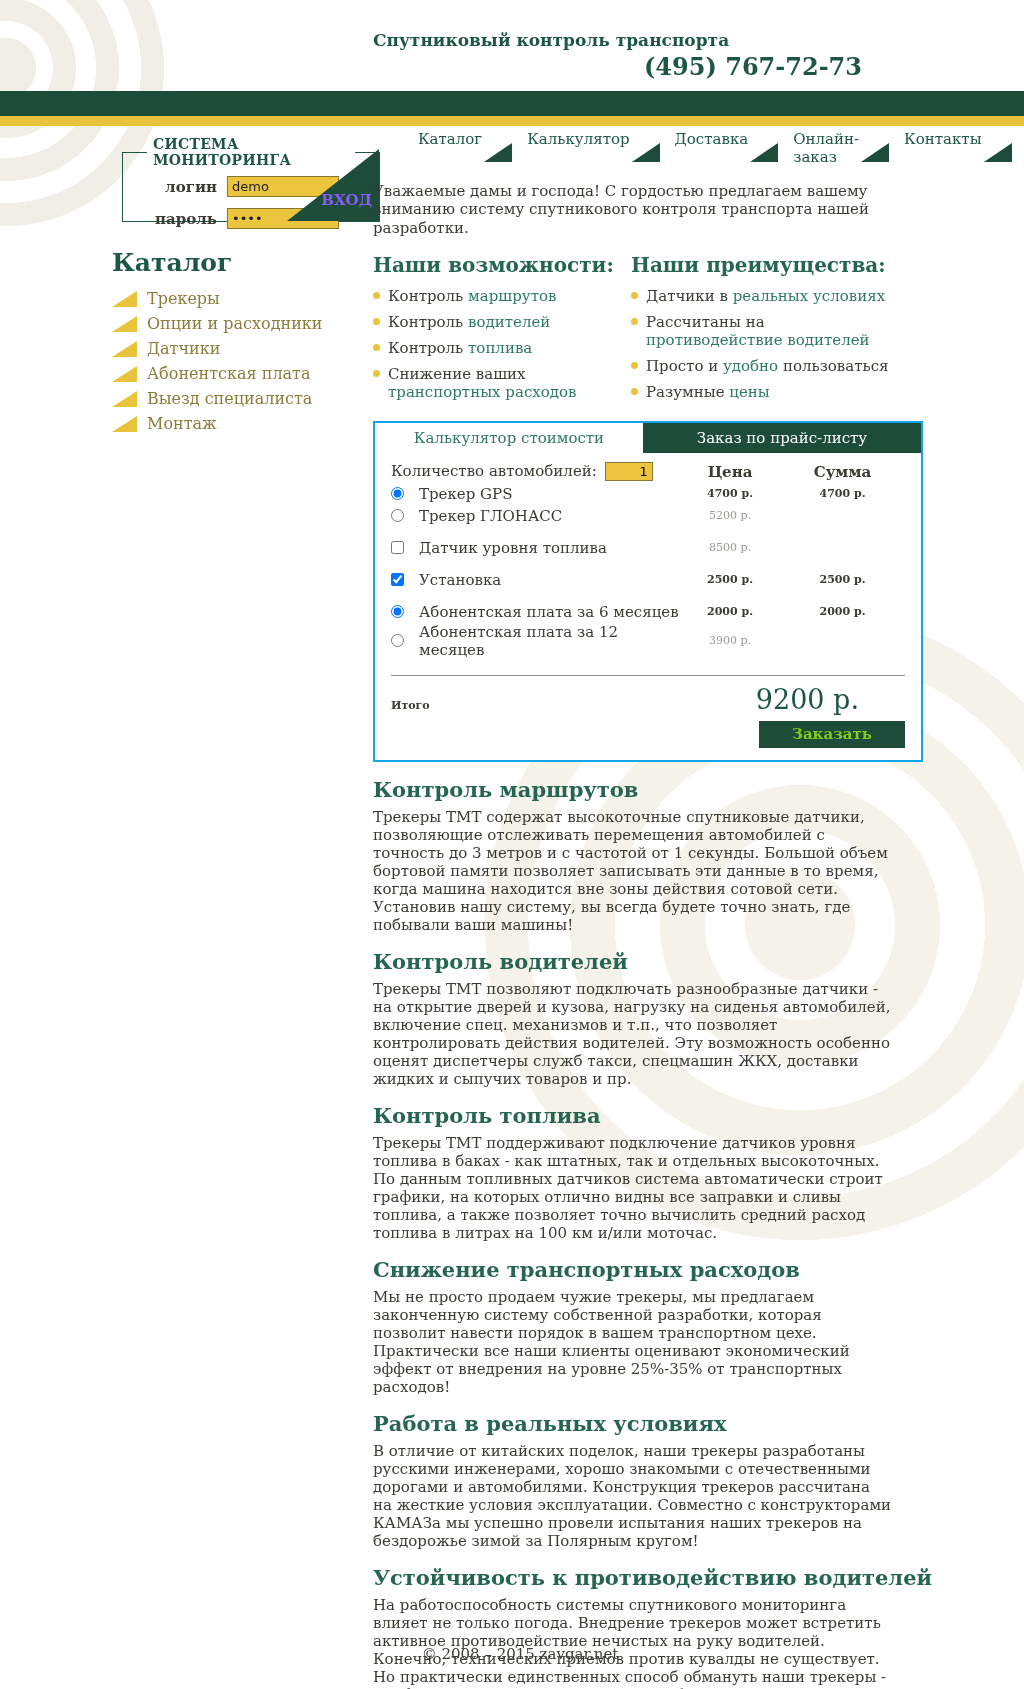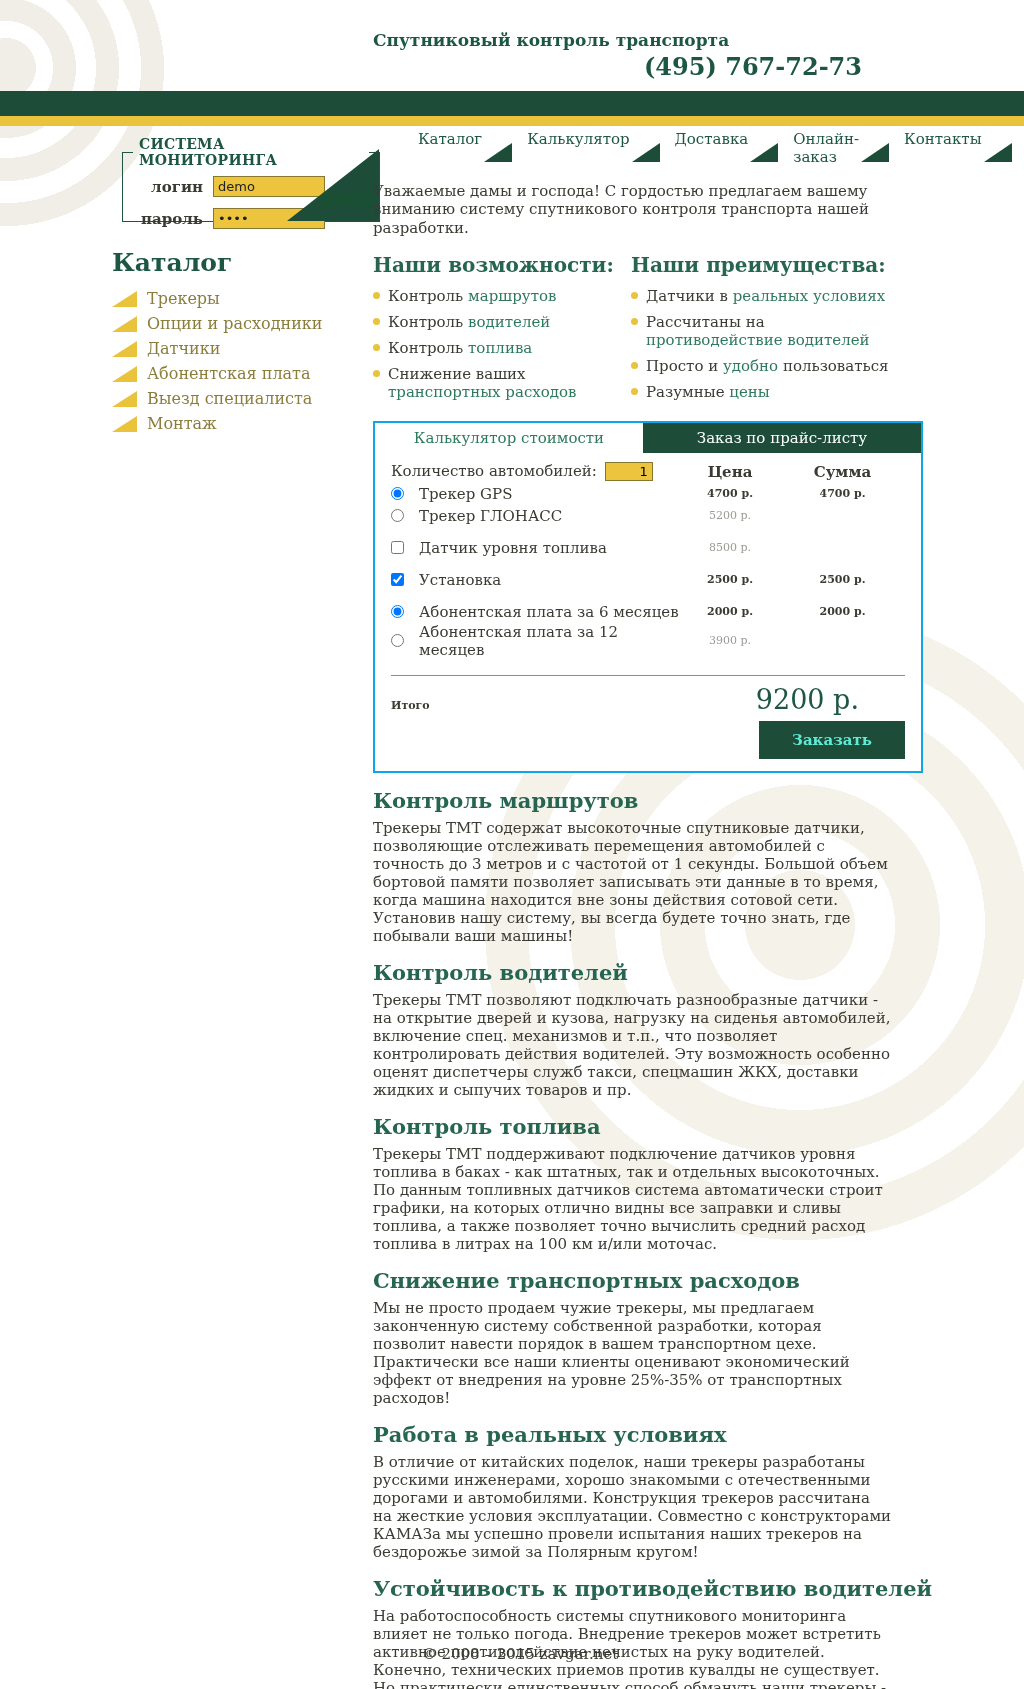--- a/index.html
+++ b/index.html
@@ -13,29 +13,29 @@
     background:radial-gradient(circle,#f4f2e9 0 55px,#fff 55px 95px,#f4f2e9 95px 140px,#fff 140px 185px,#f4f2e9 185px 230px,#fff 230px 272px,#f4f2e9 272px 315px,rgba(255,255,255,0) 315px);}
   
   .logo{position:absolute;left:112px;top:14px;z-index:2;font-family:"Liberation Sans",sans-serif;
         font-size:74px;line-height:1;color:#1d5a44;letter-spacing:2px;}
   .tagline{position:absolute;left:373px;top:30px;z-index:2;font-size:17px;font-weight:bold;color:#1d5743;}
   .phone{position:absolute;right:162px;top:52px;z-index:2;font-size:24px;font-weight:bold;color:#1d5743;}
   .band-green{position:absolute;left:0;top:91px;width:1024px;height:25px;background:#1d4d39;z-index:2;}
   .band-gold{position:absolute;left:0;top:116px;width:1024px;height:10px;background:#e9c33c;z-index:2;}
   
   .sidebar{position:absolute;left:122px;top:132px;width:258px;z-index:2;}
-  fieldset.login{border:1px solid #1d5743;margin:4px 0 0;padding:8px 10px 0;height:76px;position:relative;background:transparent;}
+  fieldset.login{border:1px solid #1d5743;margin:4px 0 0;padding:8px 24px 0;height:76px;position:relative;background:transparent;}
   fieldset.login legend{margin:0 auto;padding:0 6px;font-size:14px;font-weight:bold;color:#1d5743;letter-spacing:.3px;}
   .form-row{display:flex;align-items:center;margin-bottom:11px;}
   .form-label{width:70px;text-align:right;margin-right:10px;font-size:15px;font-weight:bold;color:#3b3a33;}
   .gold-input{background:#ecc43d;border:1px solid #86762e;width:102px;height:17px;font-size:13px;
               padding:1px 4px;font-family:"DejaVu Sans",sans-serif;color:#222;}
   .vhod-tri{position:absolute;right:0;bottom:0;width:0;height:0;
             border-left:92px solid transparent;border-bottom:72px solid #1d4d39;}
-  .vhod-label{position:absolute;right:7px;bottom:12px;color:#14532d;font-size:15px;font-weight:bold;cursor:pointer;z-index:3;}
+  .vhod-label{position:absolute;right:7px;bottom:12px;color:#8b5cf6;font-size:15px;font-weight:bold;cursor:pointer;z-index:3;}
   .catalog-heading{margin:26px 0 12px -10px;font-size:25px;font-weight:bold;color:#1d5743;}
   .menu-item{display:flex;align-items:center;margin:0 0 6px -10px;text-decoration:none;cursor:pointer;}
   .menu-tri{width:0;height:0;border-left:25px solid transparent;border-bottom:16px solid #e9c33c;margin-right:10px;}
   .menu-label{font-size:16px;color:#8b7d3c;}
   
   .main{position:absolute;left:373px;top:130px;width:570px;z-index:2;}
   .nav{display:flex;gap:15px;margin-left:45px;}
   .nav-item{display:flex;cursor:pointer;}
   .nav-label{font-size:15px;color:#1d5743;}
   .nav-tri{width:0;height:0;border-left:28px solid transparent;border-bottom:19px solid #1d4d39;margin:13px 0 0 2px;}
@@ -63,21 +63,21 @@
   .row-label{display:flex;align-items:center;gap:15px;font-size:15px;}
   .row-label input{width:13px;height:13px;margin:0;cursor:pointer;}
   .price{text-align:center;font-size:11px;}
   .bold-price{font-weight:bold;color:#3b3a33;}
   .gray-price{color:#9a9a94;}
   .calc-divider{border:none;border-top:1px solid #8d8d87;margin:16px 0 8px;}
   .total-row{display:grid;grid-template-columns:1fr 240px;align-items:baseline;}
   .total-label{font-size:11px;font-weight:bold;}
   .total-value{font-size:27px;font-weight:normal;color:#1d5743;text-align:right;padding-right:46px;}
   .order-row{display:flex;justify-content:flex-end;margin-top:6px;}
-  .order-btn{width:146px;height:38px;background:#1d4d39;color:#5eead4;border:none;cursor:pointer;
+  .order-btn{width:146px;height:27px;background:#1d4d39;color:#84cc16;border:none;cursor:pointer;
              font-family:"DejaVu Serif",serif;font-size:15px;font-weight:bold;}
   
   .section h2{margin:15px 0 6px;font-size:21px;font-weight:bold;color:#266551;}
   .section p{margin:0;width:519px;font-size:15px;line-height:1.2;}
   .footer{position:absolute;left:8px;top:1645px;width:1024px;text-align:center;font-size:15px;color:#3b3a33;z-index:2;}
 </style>
 </head>
 <body>
 
 <div class="page">

